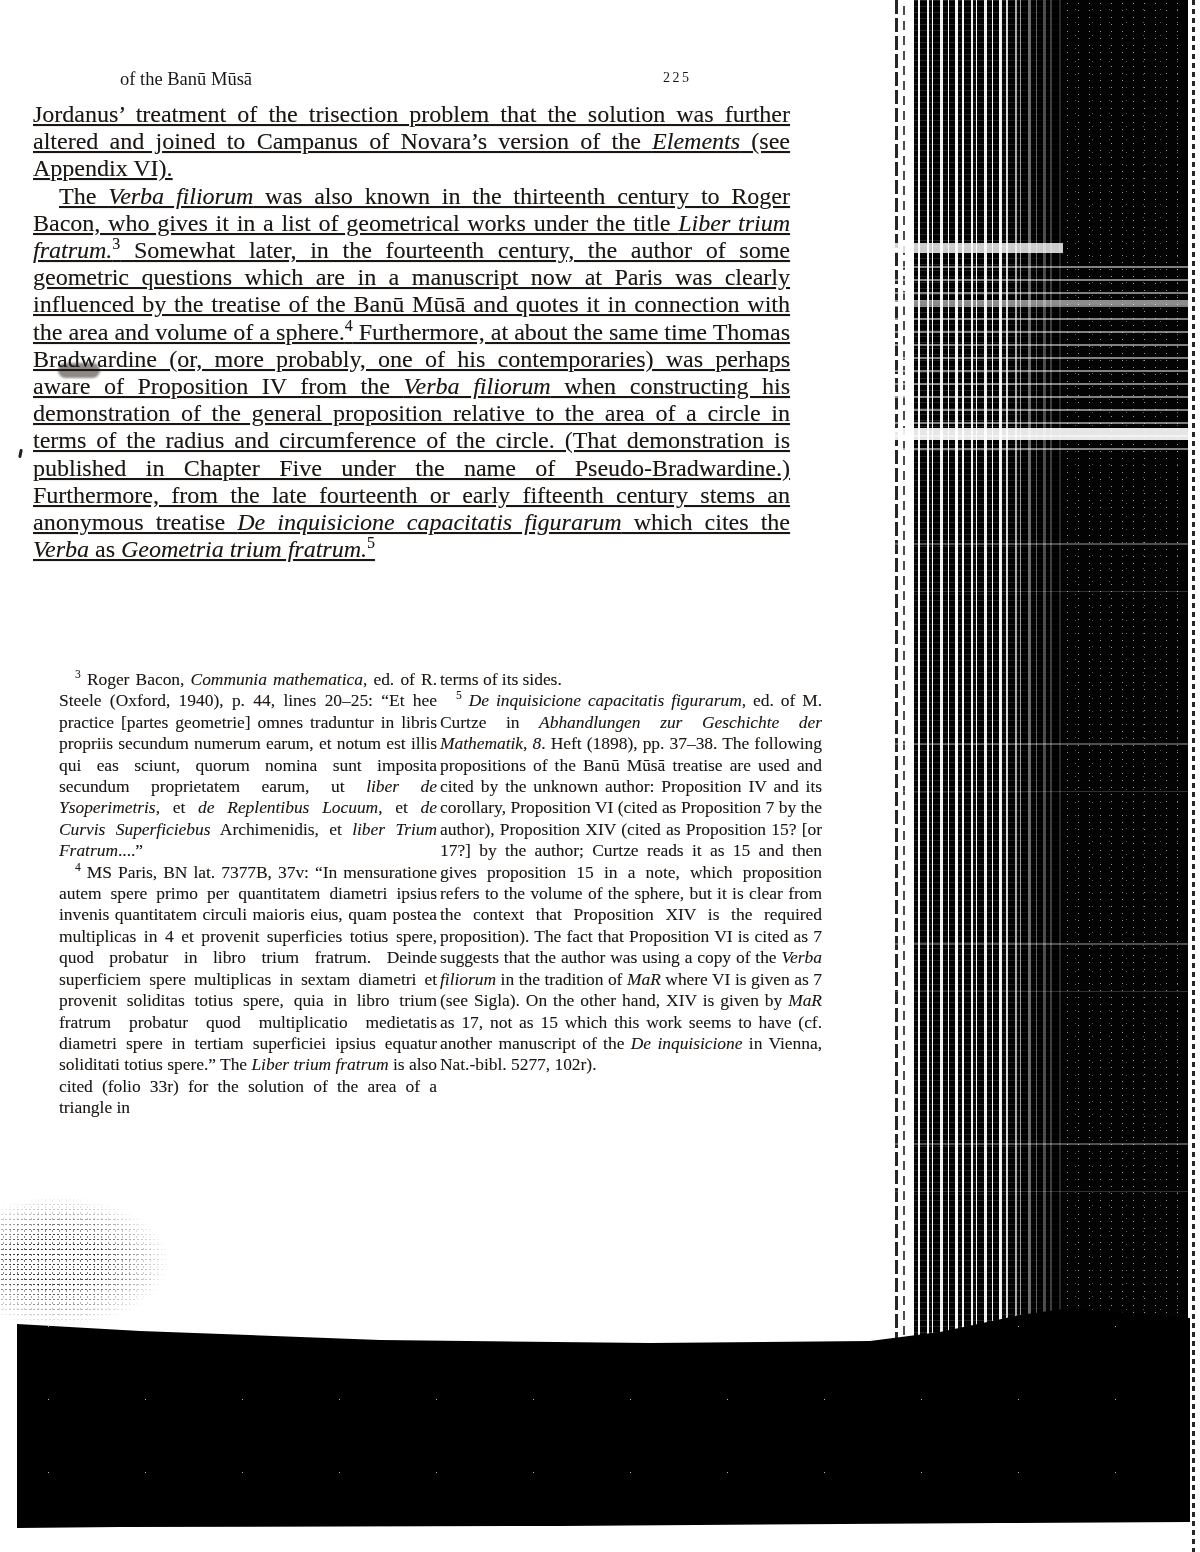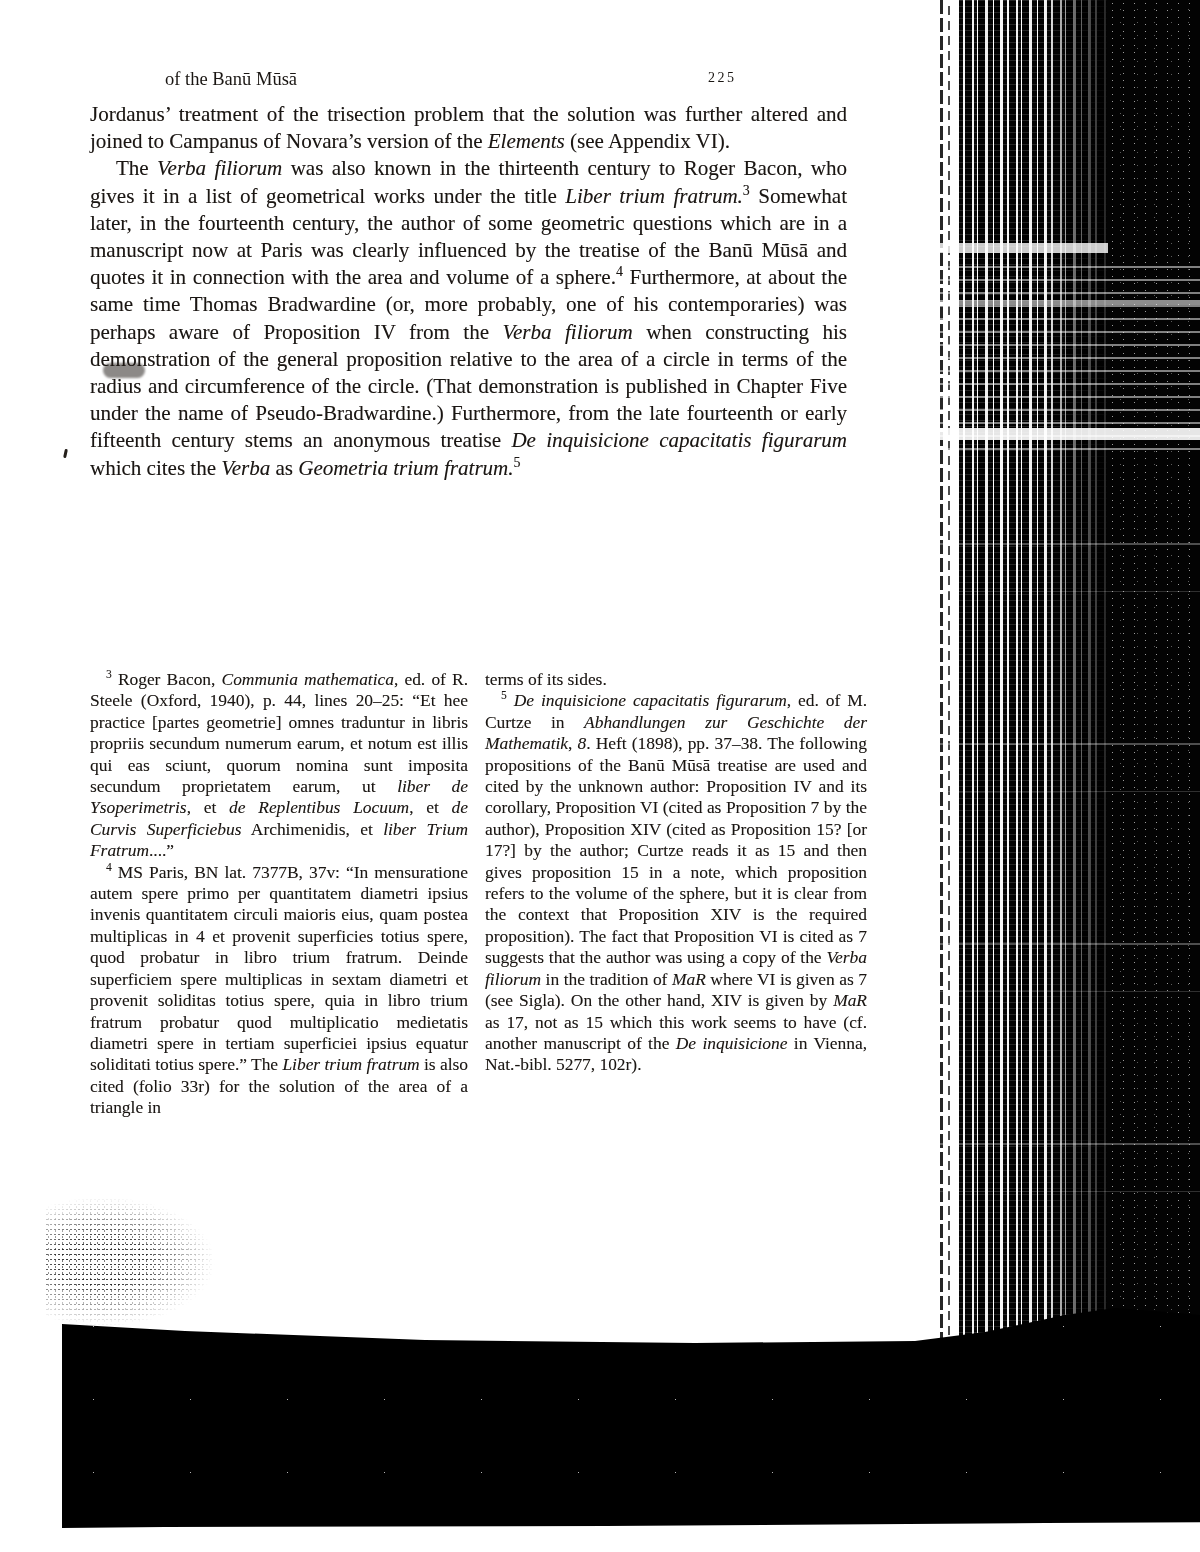--- a/index.html
+++ b/index.html
@@ -4,41 +4,42 @@
 <style>
   html,body { margin:0; padding:0; }
   body {
     width:1200px; height:1552px;
     background:#ffffff;
     position:relative;
     overflow:hidden;
     font-family:"Liberation Serif","DejaVu Serif",serif;
     color:#1a1613;
   }
-  .page { position:absolute; inset:0;margin-left:45px; }
+  .page { position:absolute; inset:0; }
 
   
   .running-head { position:absolute; top:69px; left:120px; width:700px; height:26px; font-size:18.5px; }
   .page-number { position:absolute; left:543px; top:1px; font-size:14px; letter-spacing:2.5px; }
 
   
   .main-text {
-    position:absolute; left:45px; top:101px; width:757px;
-    font-size:21px; line-height:27.2px; text-align:justify;
+    position:absolute; left:33px; top:101px; width:757px;
+    font-size:24px; line-height:27.2px; text-align:justify;
     text-shadow:0.25px 0.25px 0 rgba(40,32,25,0.35);
+    text-decoration:underline;
   }
   .para { margin:0; }
   .para.indent { text-indent:26px; }
   .it { font-style:italic; }
   .sup { font-size:66%; vertical-align:super; line-height:0; }
 
   
   .footnotes { position:absolute; top:669px; left:0; width:860px; }
   .fn-col { position:absolute; top:0; }
-  .fn-left  { left:45px;  width:378px; }
+  .fn-left  { left:59px;  width:378px; }
   .fn-right { left:440px; width:382px; }
   .fn {
     margin:0; font-size:17.4px; line-height:21.4px; text-align:justify;
     text-shadow:0.2px 0.2px 0 rgba(40,32,25,0.3);
   }
   .fn.indent { text-indent:16px; }
 
   
   .ink-blot {
     position:absolute; left:58px; top:363px; width:42px; height:15px;

